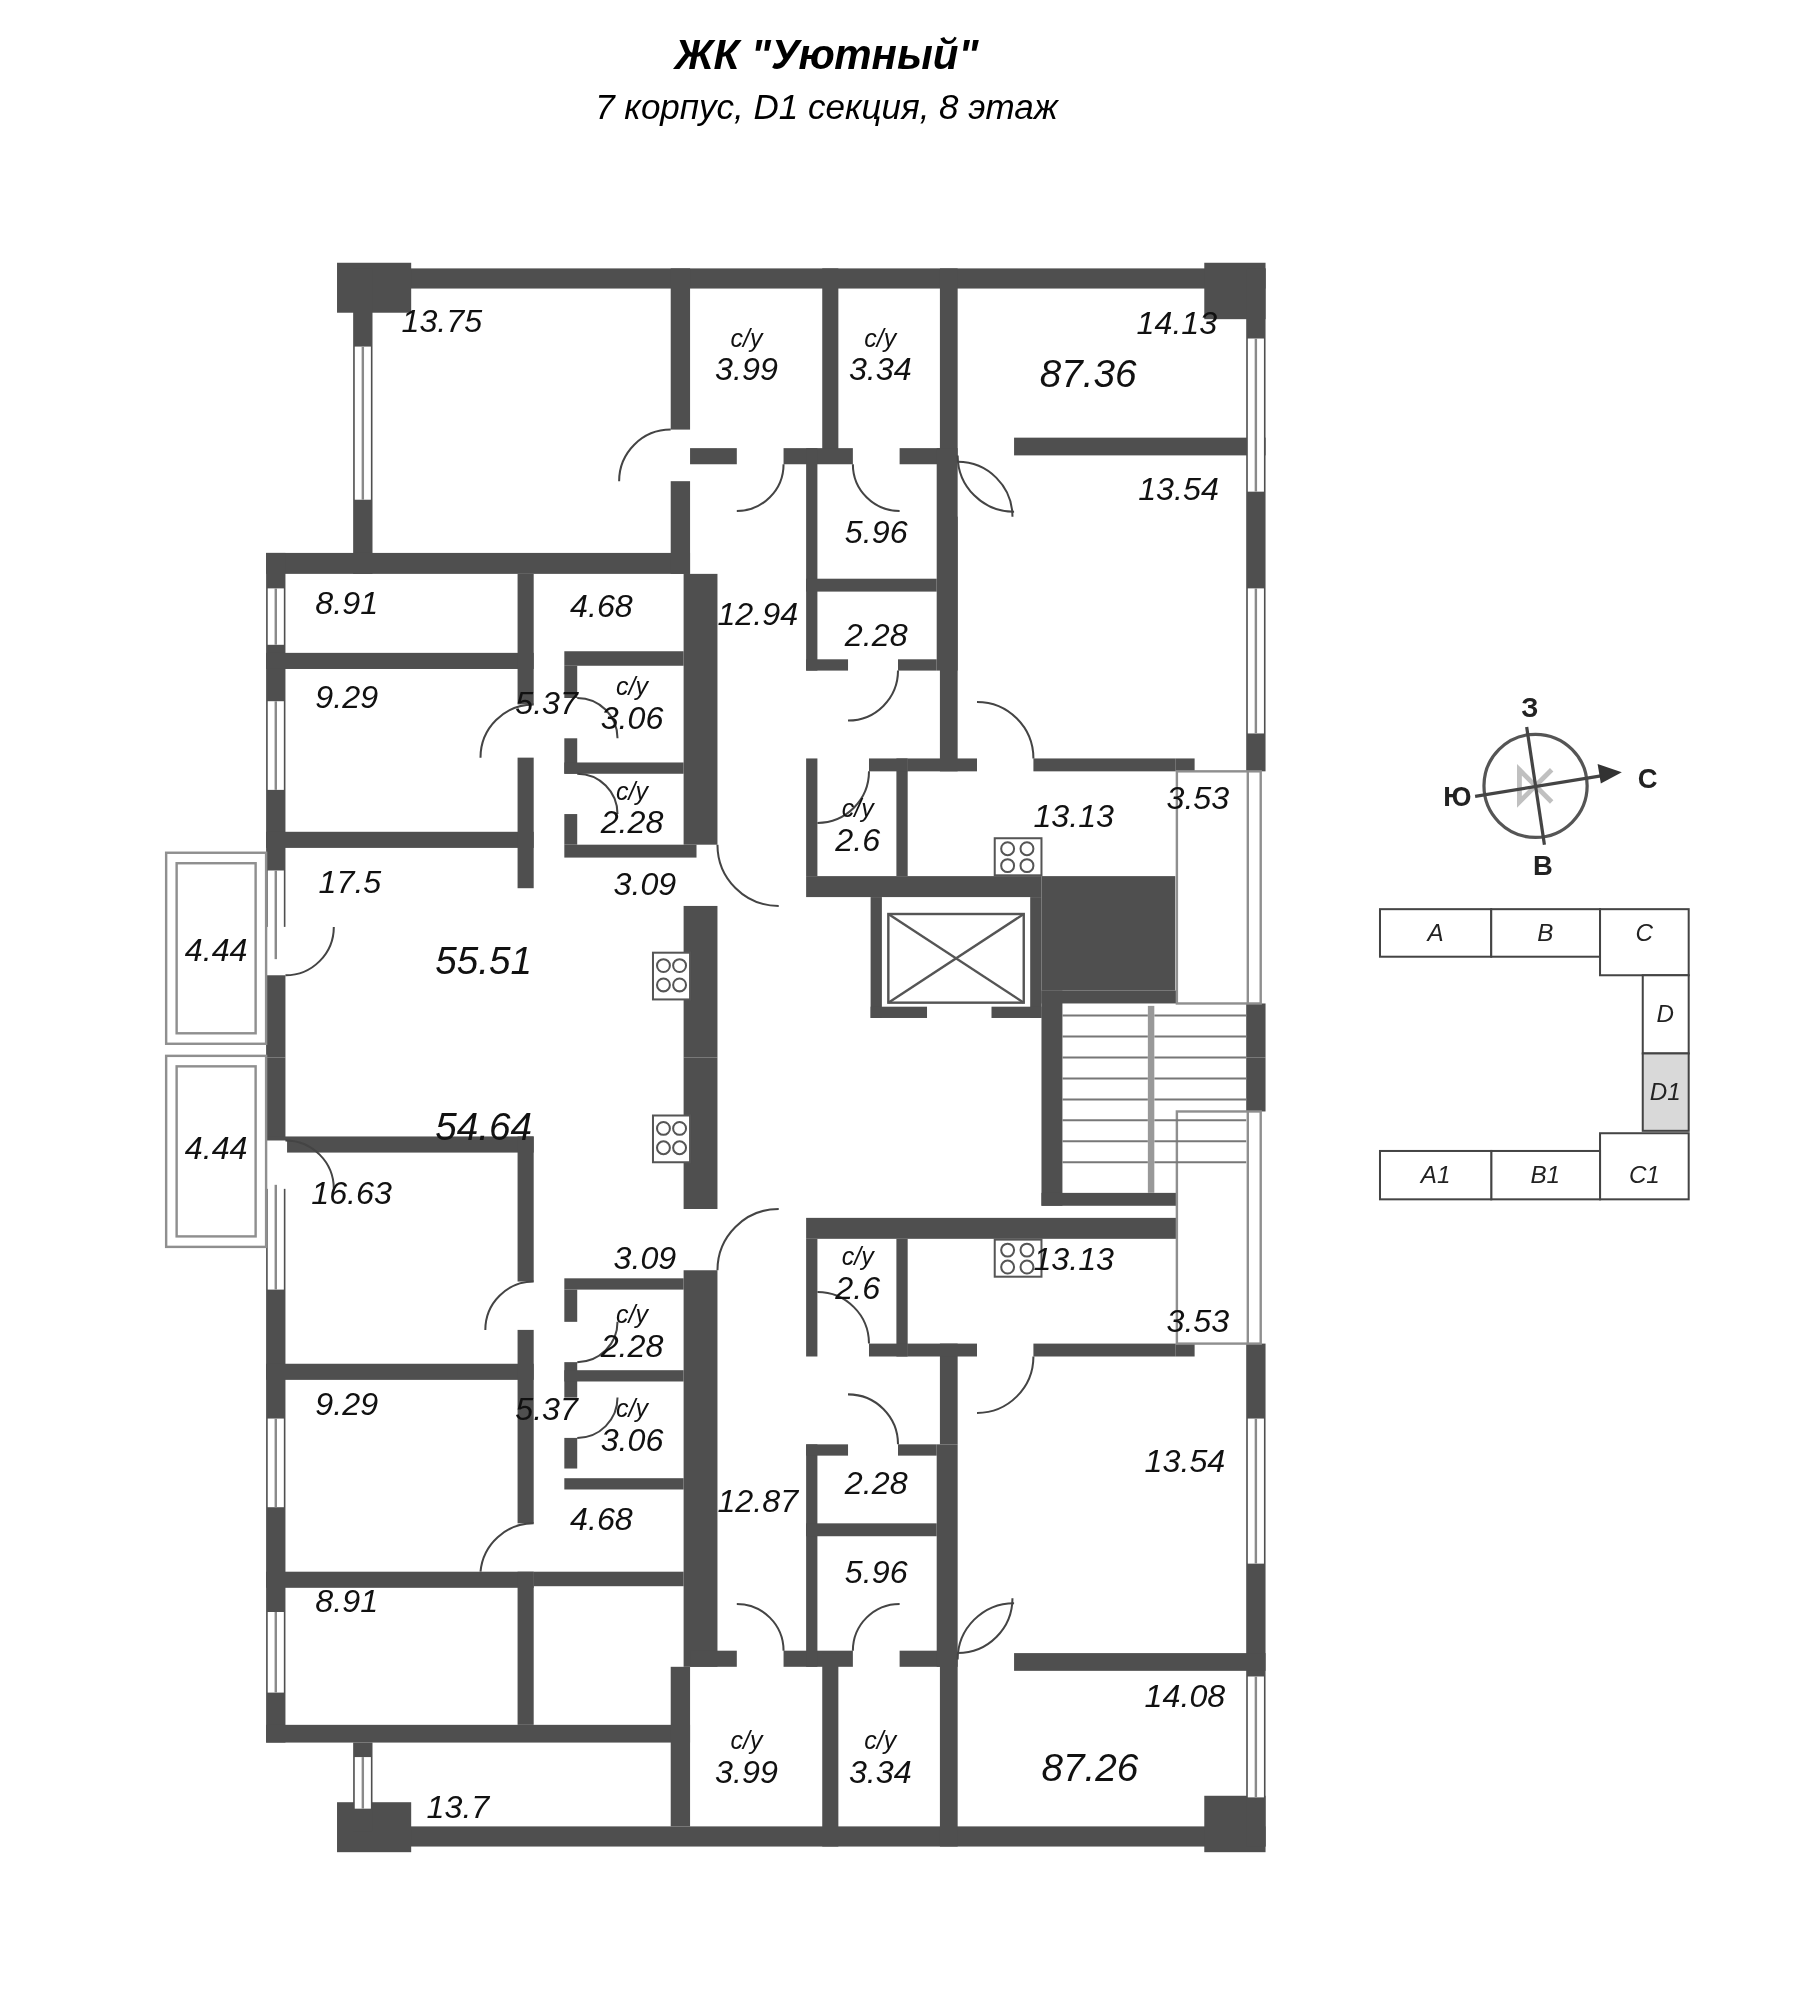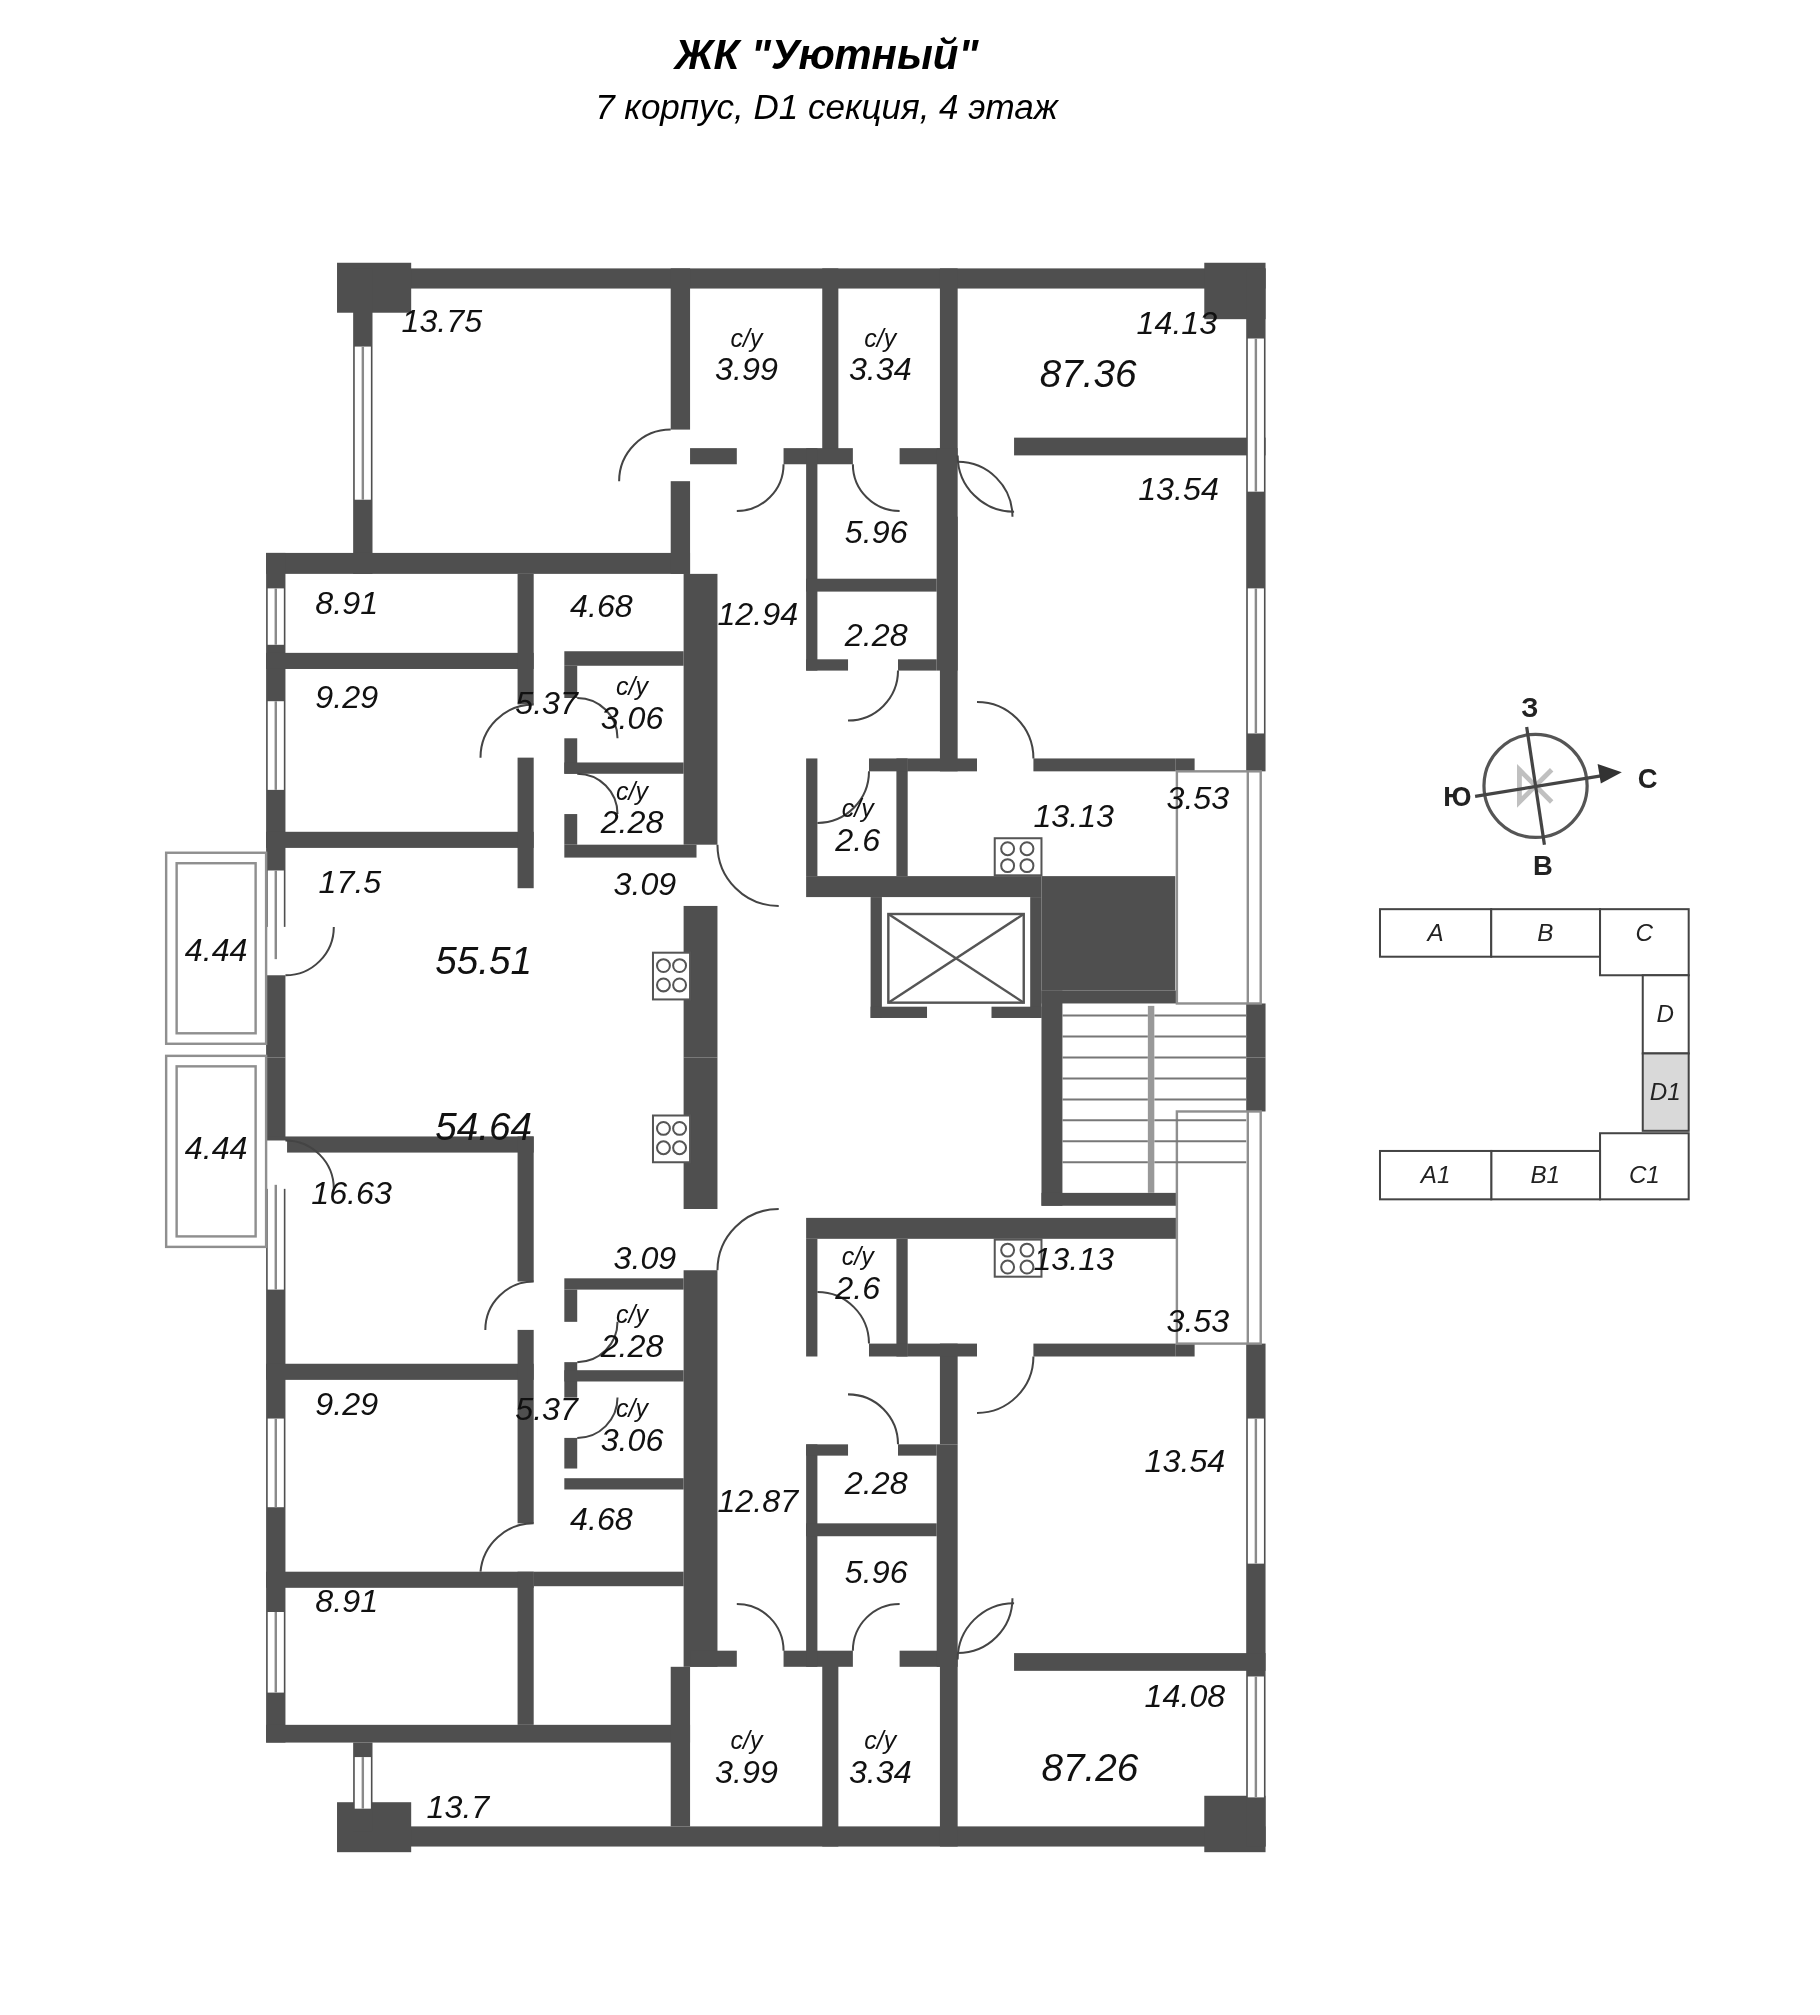--- a/index.html
+++ b/index.html
@@ -12,21 +12,21 @@
   svg{position:absolute;left:0;top:0;}
   .rl{font-family:"Liberation Sans",sans-serif;font-style:italic;fill:#111;text-anchor:middle;}
   .kp{font-family:"Liberation Sans",sans-serif;font-style:italic;fill:#222;text-anchor:middle;font-size:30px;}
   .cp{font-family:"Liberation Sans",sans-serif;fill:#222;text-anchor:middle;font-size:34px;font-weight:700;}
 </style>
 </head>
 <body>
 
 <div class="stage">
   <div class="title">ЖК "Уютный"</div>
-  <div class="subtitle">7 корпус, D1 секция, 4 этаж</div>
+  <div class="subtitle">7 корпус, D1 секция, 8 этаж</div>
 
   <svg width="1821" height="2015" viewBox="0 0 2259 2500">
 
     <g fill="#4f4f4f" stroke="none">
 
       <rect x="438" y="333" width="1132" height="25"></rect>
       <rect x="418" y="326" width="92" height="62"></rect>
       <rect x="1494" y="326" width="76" height="70"></rect>
 
       <rect x="438" y="333" width="24" height="379"></rect>

